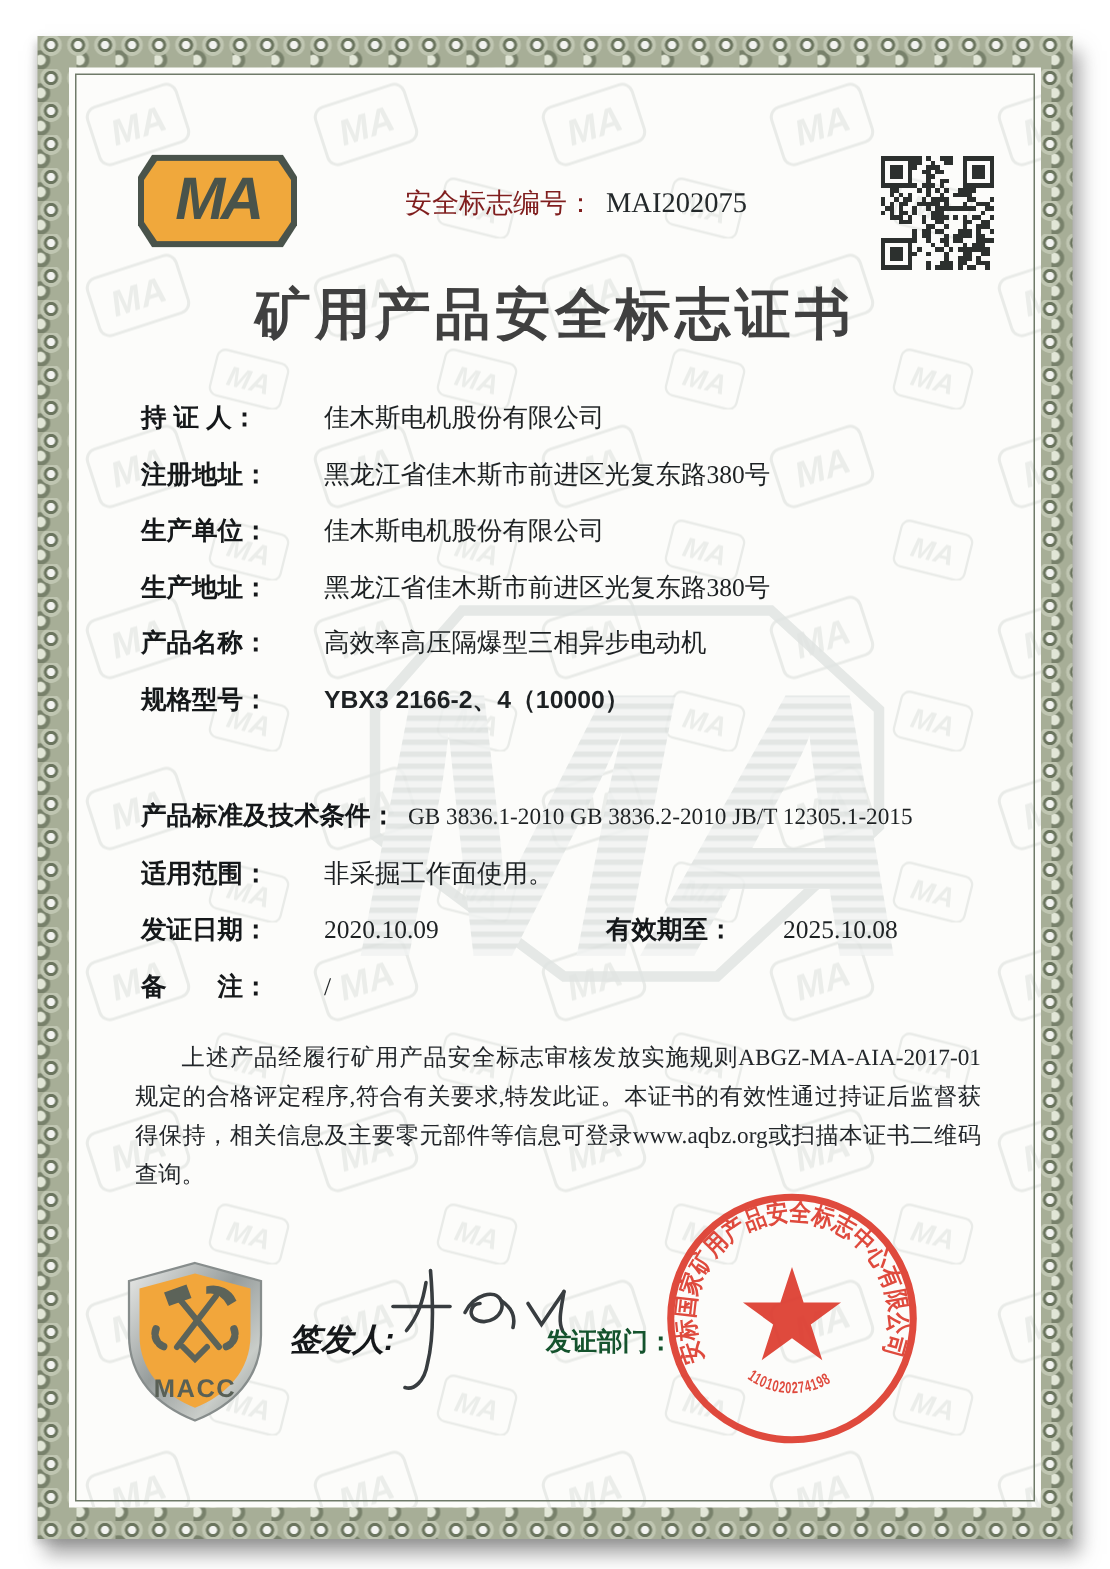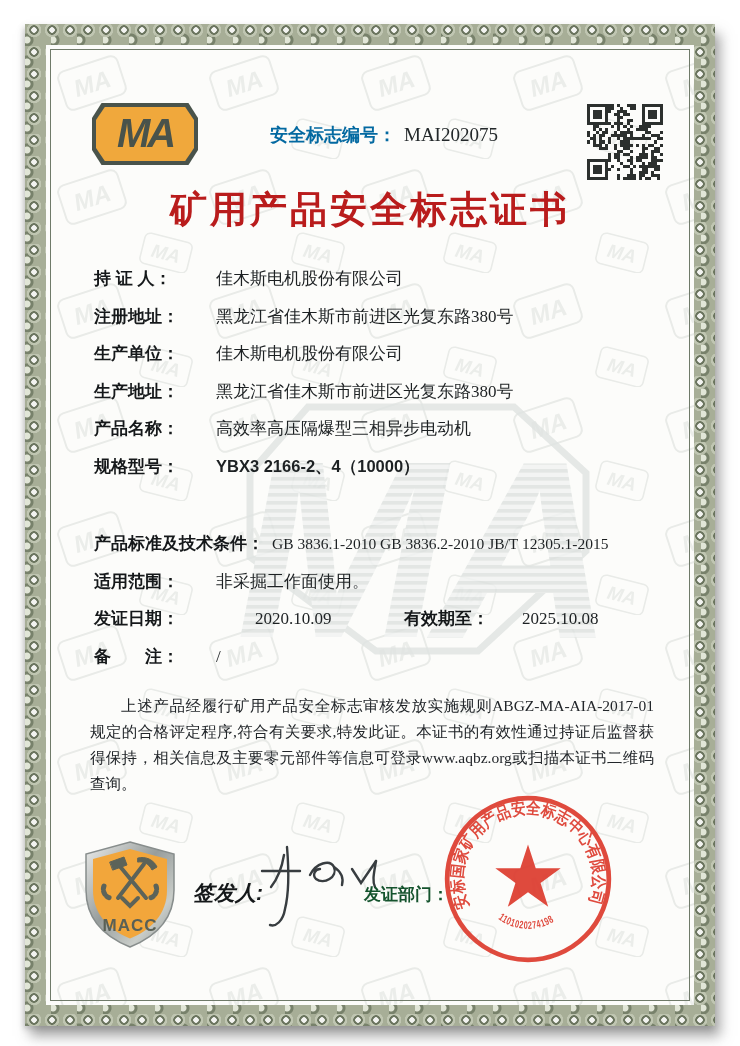--- a/index.html
+++ b/index.html
@@ -27,40 +27,40 @@
   .ma-badge{position:absolute;left:46px;top:58px;width:106px;height:62px;
     clip-path:polygon(9% 0,91% 0,100% 24%,100% 76%,91% 100%,9% 100%,0 76%,0 24%);
     background:#49534b;}
   .ma-badge-inner{position:absolute;inset:4px;
     clip-path:polygon(9% 0,91% 0,100% 24%,100% 76%,91% 100%,9% 100%,0 76%,0 24%);
     background:#f0a83c;display:flex;align-items:center;justify-content:center;}
   .ma-badge-inner span{
     font-family:"Liberation Sans",sans-serif;font-weight:900;font-style:italic;
     font-size:40px;color:#49534b;letter-spacing:-3px;transform:translateY(-1px);}
   .cert-no{position:absolute;left:224px;top:78px;font-size:18px;white-space:nowrap;}
-  .cert-no .lbl{font-family:"Liberation Sans",sans-serif;font-weight:700;color:#0369a1;}
+  .cert-no .lbl{font-family:"Liberation Sans",sans-serif;font-weight:400;color:#7f1d1d;}
   .cert-no .val{font-family:"Liberation Serif",serif;color:#23282a;font-size:19px;margin-left:8px;}
   .qr{position:absolute;left:538px;top:56px;width:82px;height:82px;}
 
   
   .title{position:absolute;left:0;right:0;top:140px;text-align:center;
     font-family:"Liberation Serif",serif;font-weight:700;font-size:37px;
-    color:#b91c1c;letter-spacing:3px;}
+    color:#404040;letter-spacing:3px;}
 
   
   .fields{position:absolute;left:48px;right:38px;top:221px;
     font-size:17px;color:#1d2123;}
   .row{display:flex;margin-bottom:12.5px;line-height:25px;align-items:baseline;}
   .row .lbl{font-family:Liberation Sans, sans-serif;font-weight:700;color:#15181a;
     width:122px;flex:0 0 auto;white-space:nowrap;}
   .row .val{font-family:"Liberation Serif",serif;color:#1d2123;white-space:nowrap;}
   .row.wide .lbl{width:auto;margin-right:8px;}
   .row.wide .val{font-size:15.5px;letter-spacing:0;margin-top:40px;}
   .row .val.model{font-family:"Liberation Sans",sans-serif;font-weight:600;font-size:16.5px;}
-  .row.dates .pair1{display:flex;width:310px;flex:0 0 auto;gap:39px;}
+  .row.dates .pair1{display:flex;width:310px;flex:0 0 auto;}
   .row.dates .pair1 .val{width:auto;}
   .row.dates .pair2{display:flex;}
   .row.dates .pair2 .lbl{width:96px;margin-right:22px;}
 
   
   .statement{position:absolute;left:44px;right:40px;top:648px;
     font-size:15.5px;line-height:26px;color:#22262a;text-align:justify;
     text-indent:2em;font-family:"Liberation Serif",serif;}
 
   

